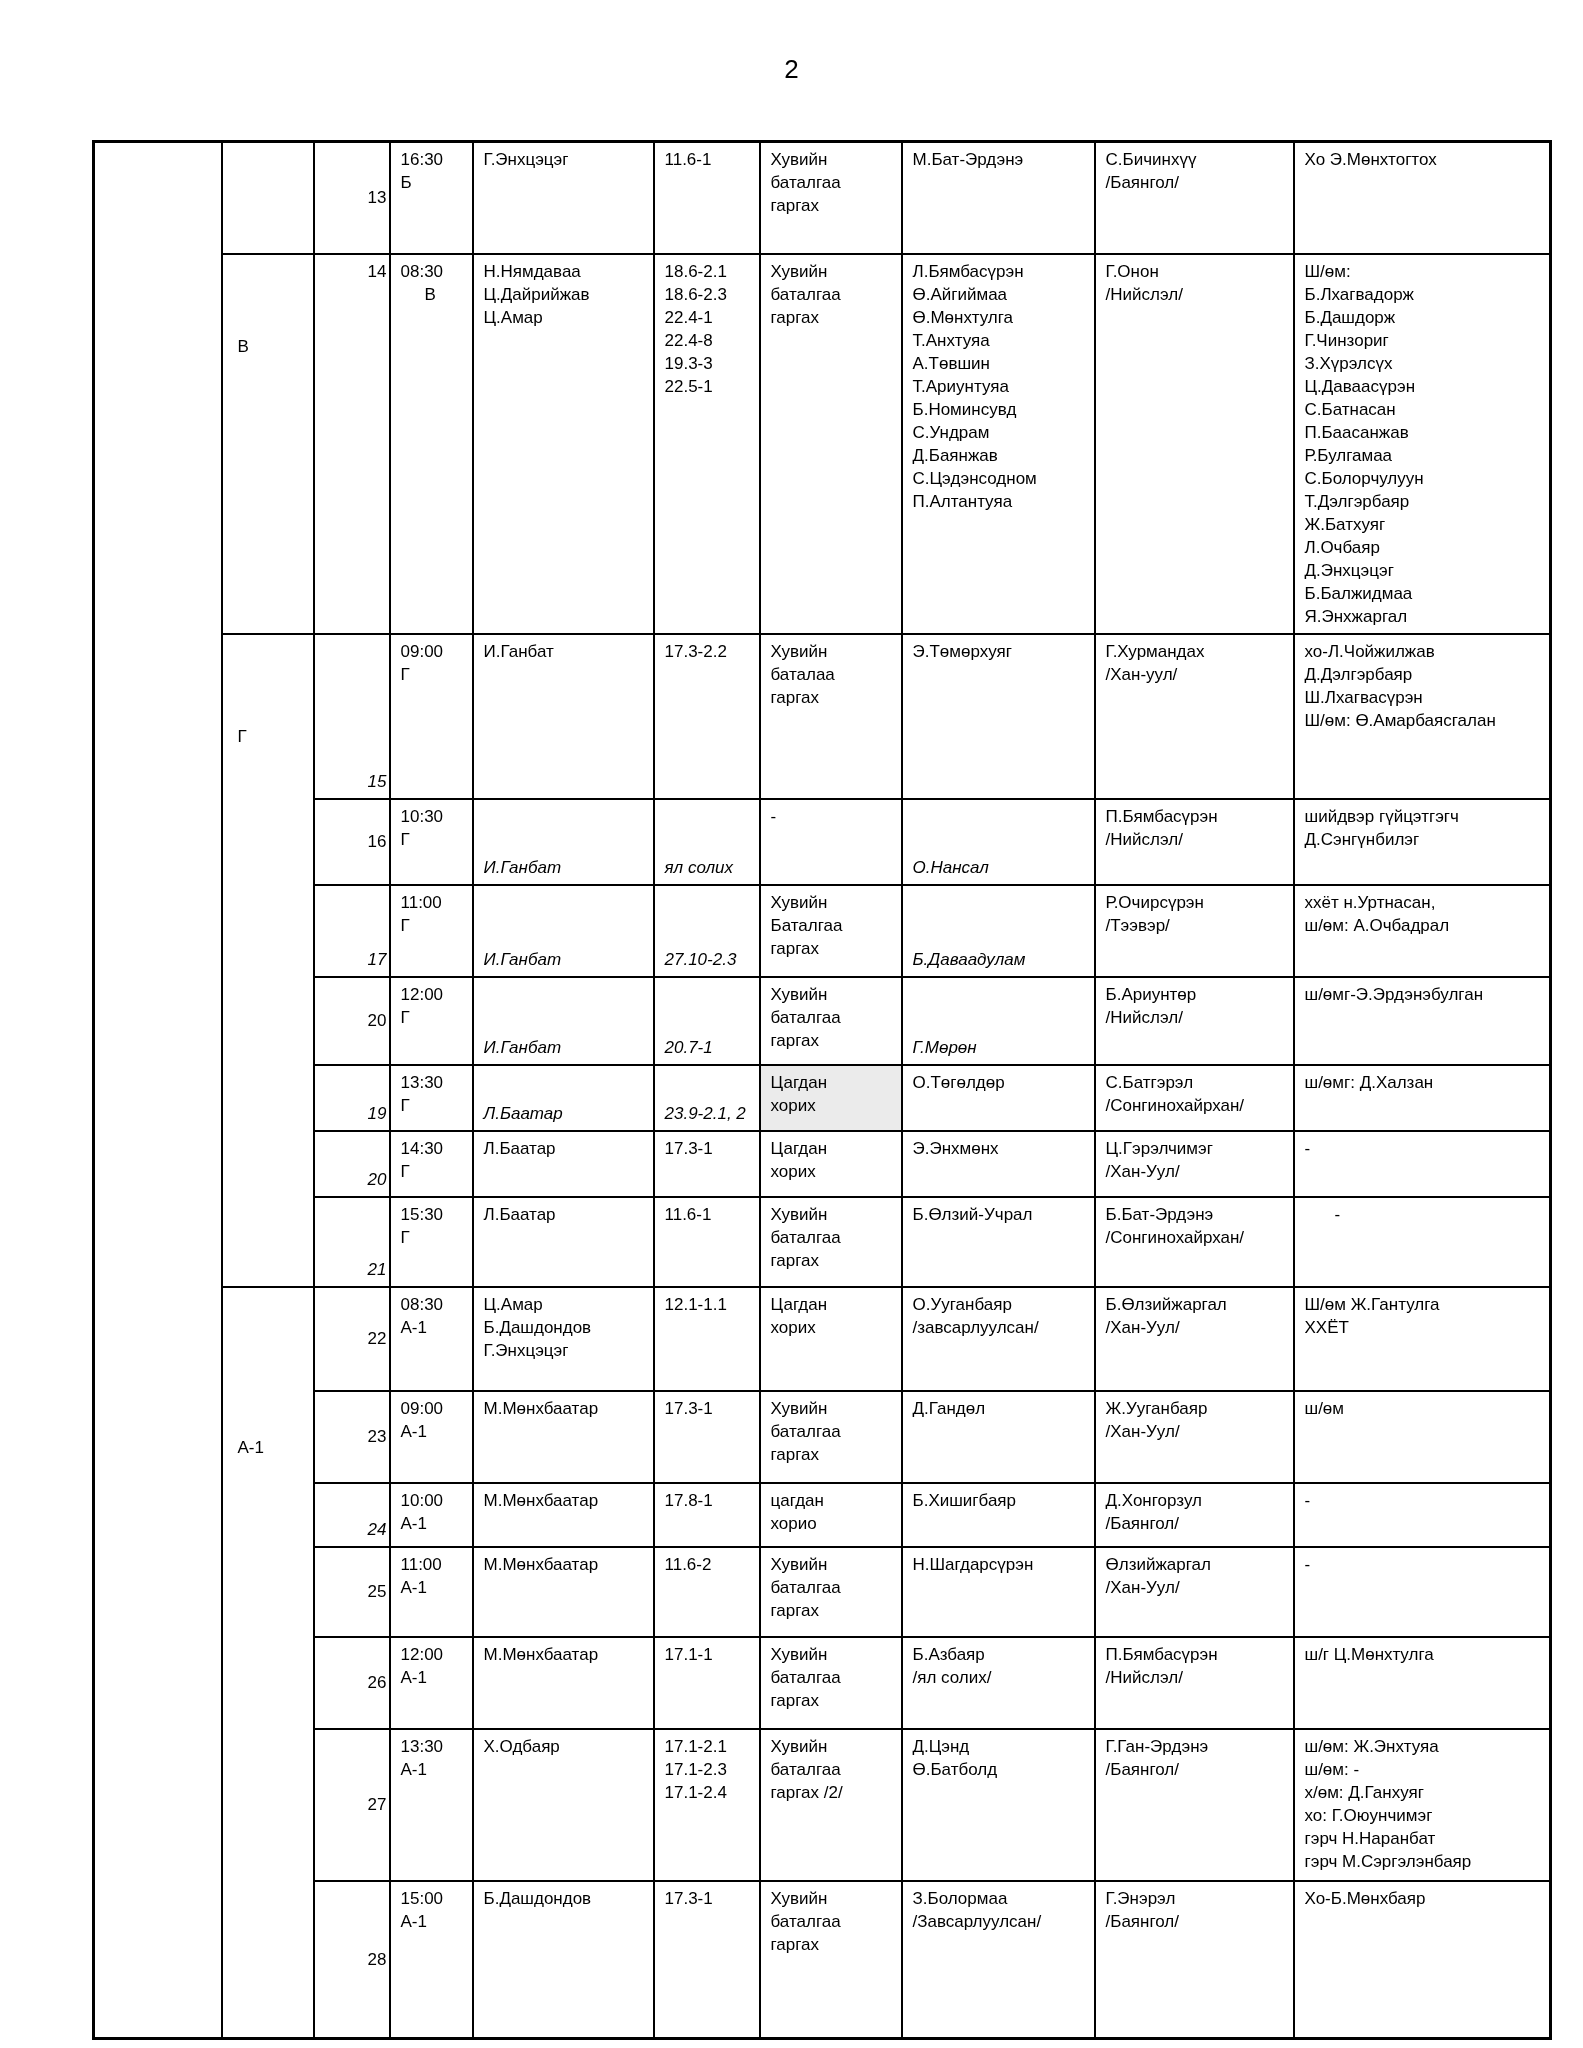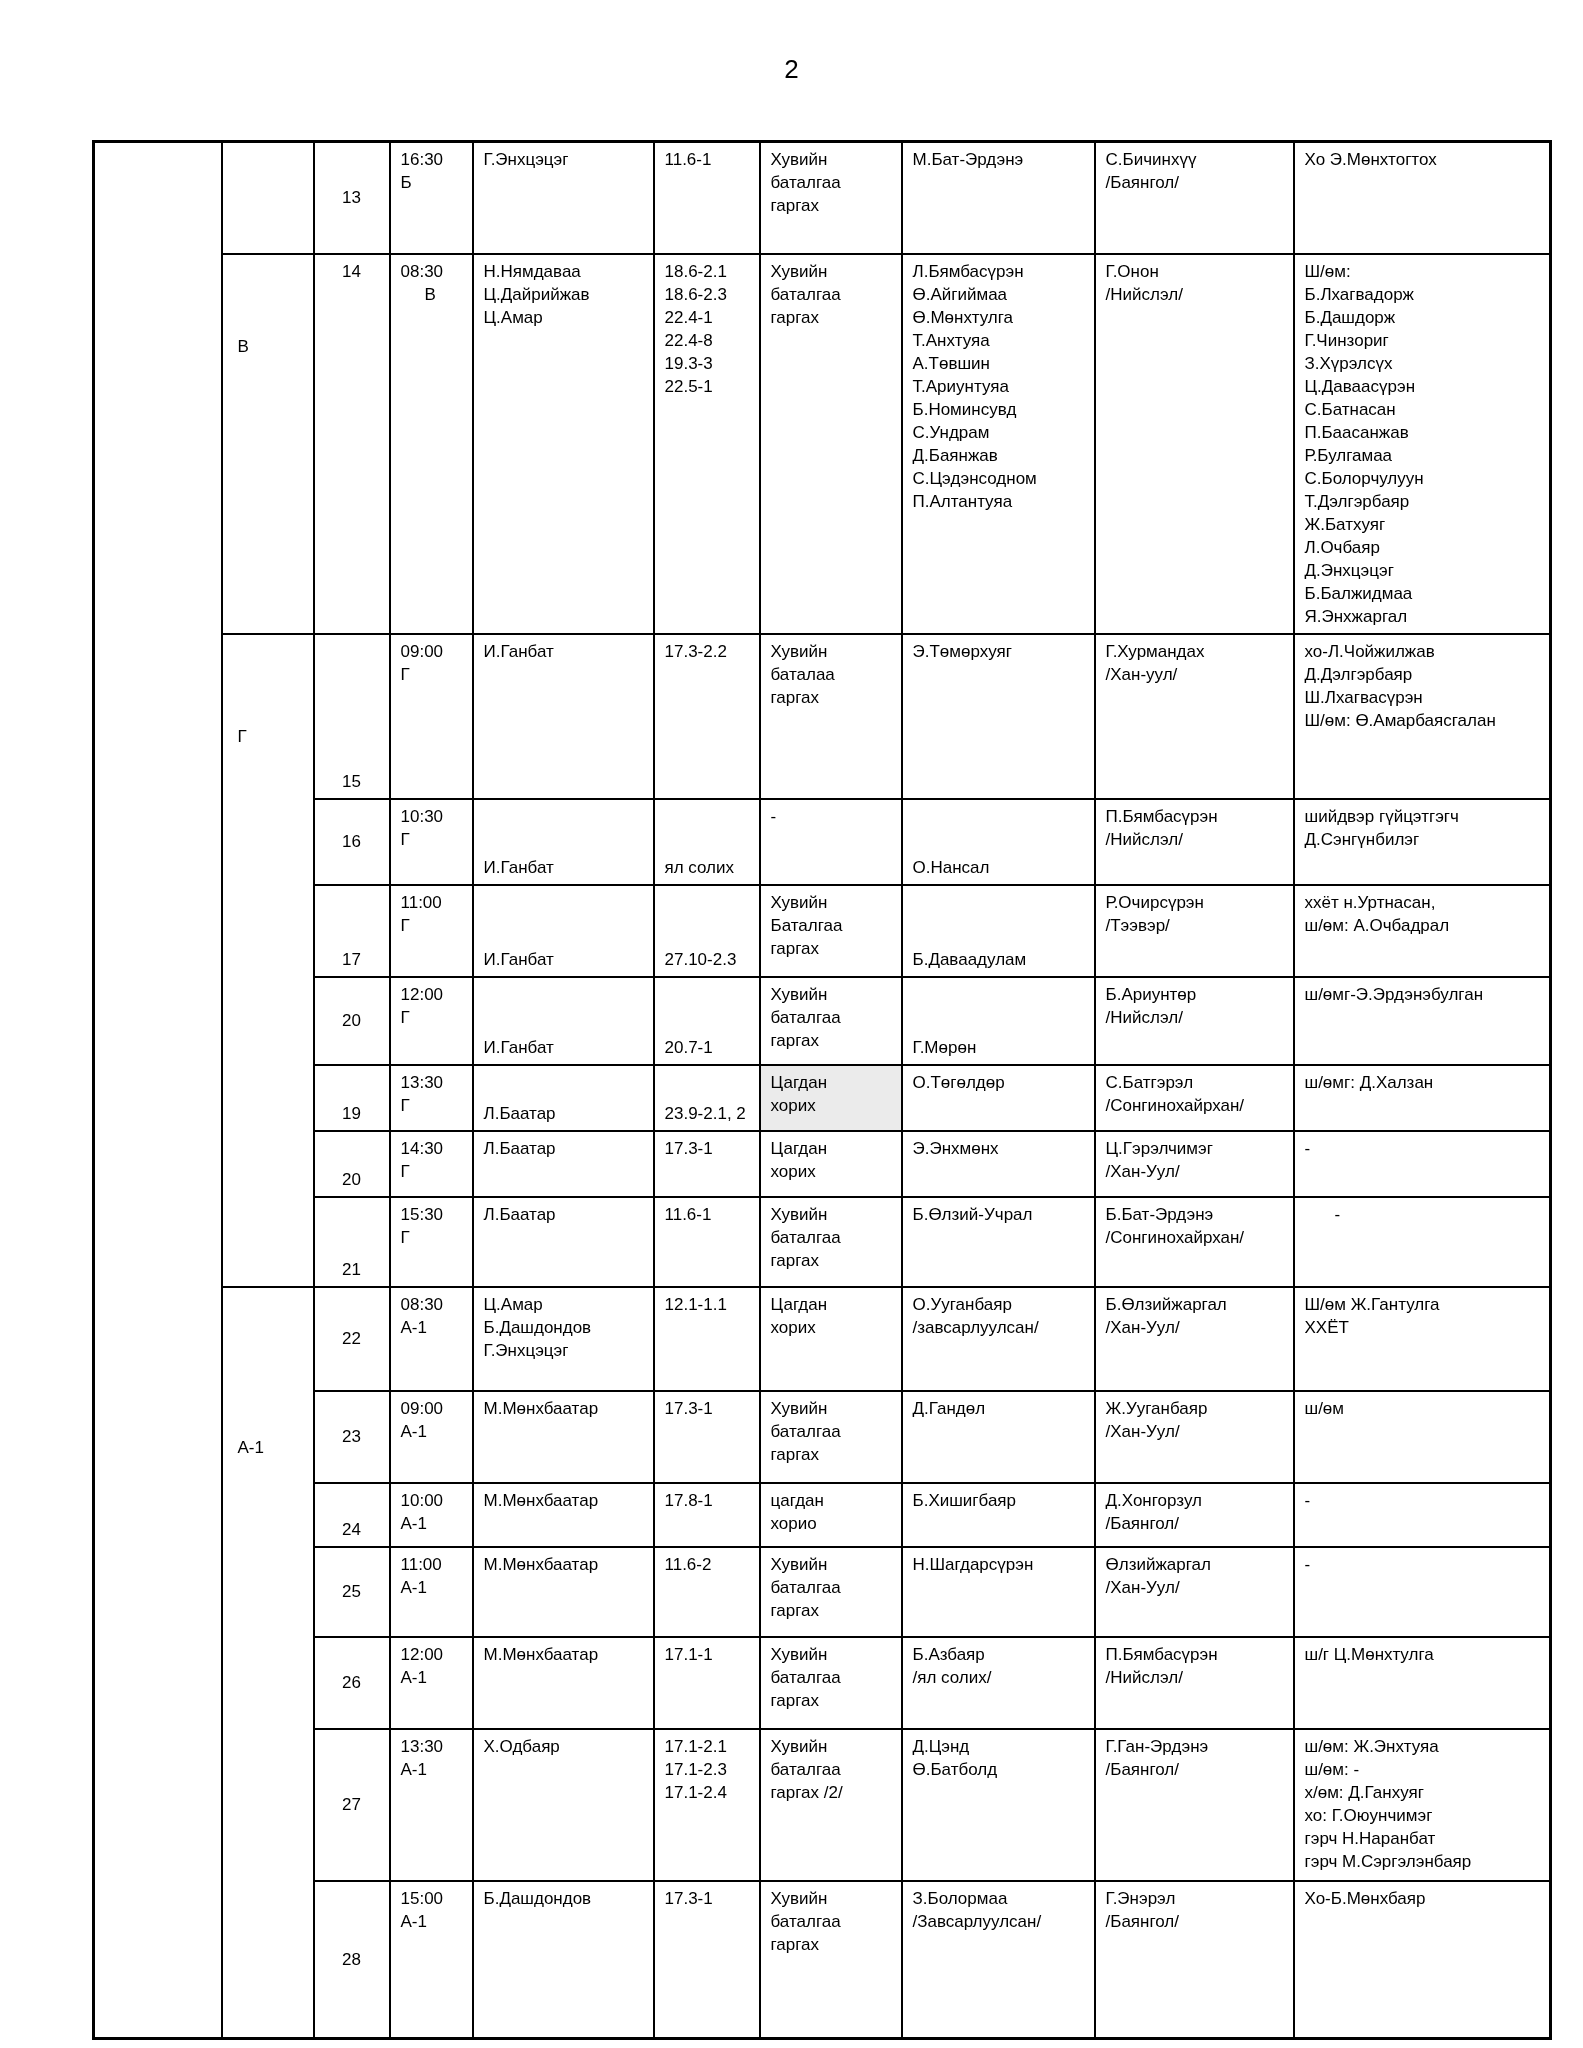--- a/index.html
+++ b/index.html
@@ -17,23 +17,23 @@
     border-collapse:collapse;table-layout:fixed;
     border:3px solid #000;
   }
   td{
     border:2px solid #000;vertical-align:top;
     padding:5px 6px 5px 10px;font-size:17px;line-height:23px;
     overflow:hidden;word-wrap:break-word;
   }
   td div{white-space:nowrap;}
   td.blank-col{padding:0;}
-  td.no-cell{text-align:center;padding-left:2px;padding-right:2px;}
+  td.no-cell{text-align:right;padding-left:2px;padding-right:2px;}
   td.va-mid{vertical-align:middle;}
-  td.va-bot{vertical-align:bottom;}
+  td.va-bot{vertical-align:bottom;font-style:italic;}
   td.group-cell{padding-left:15px;}
   td.note-indent{padding-left:40px;}
   .indent2{padding-left:24px;}
 </style>
 </head>
 <body>
 
 <div class="page-number">2</div>
 
 <table class="sched">

